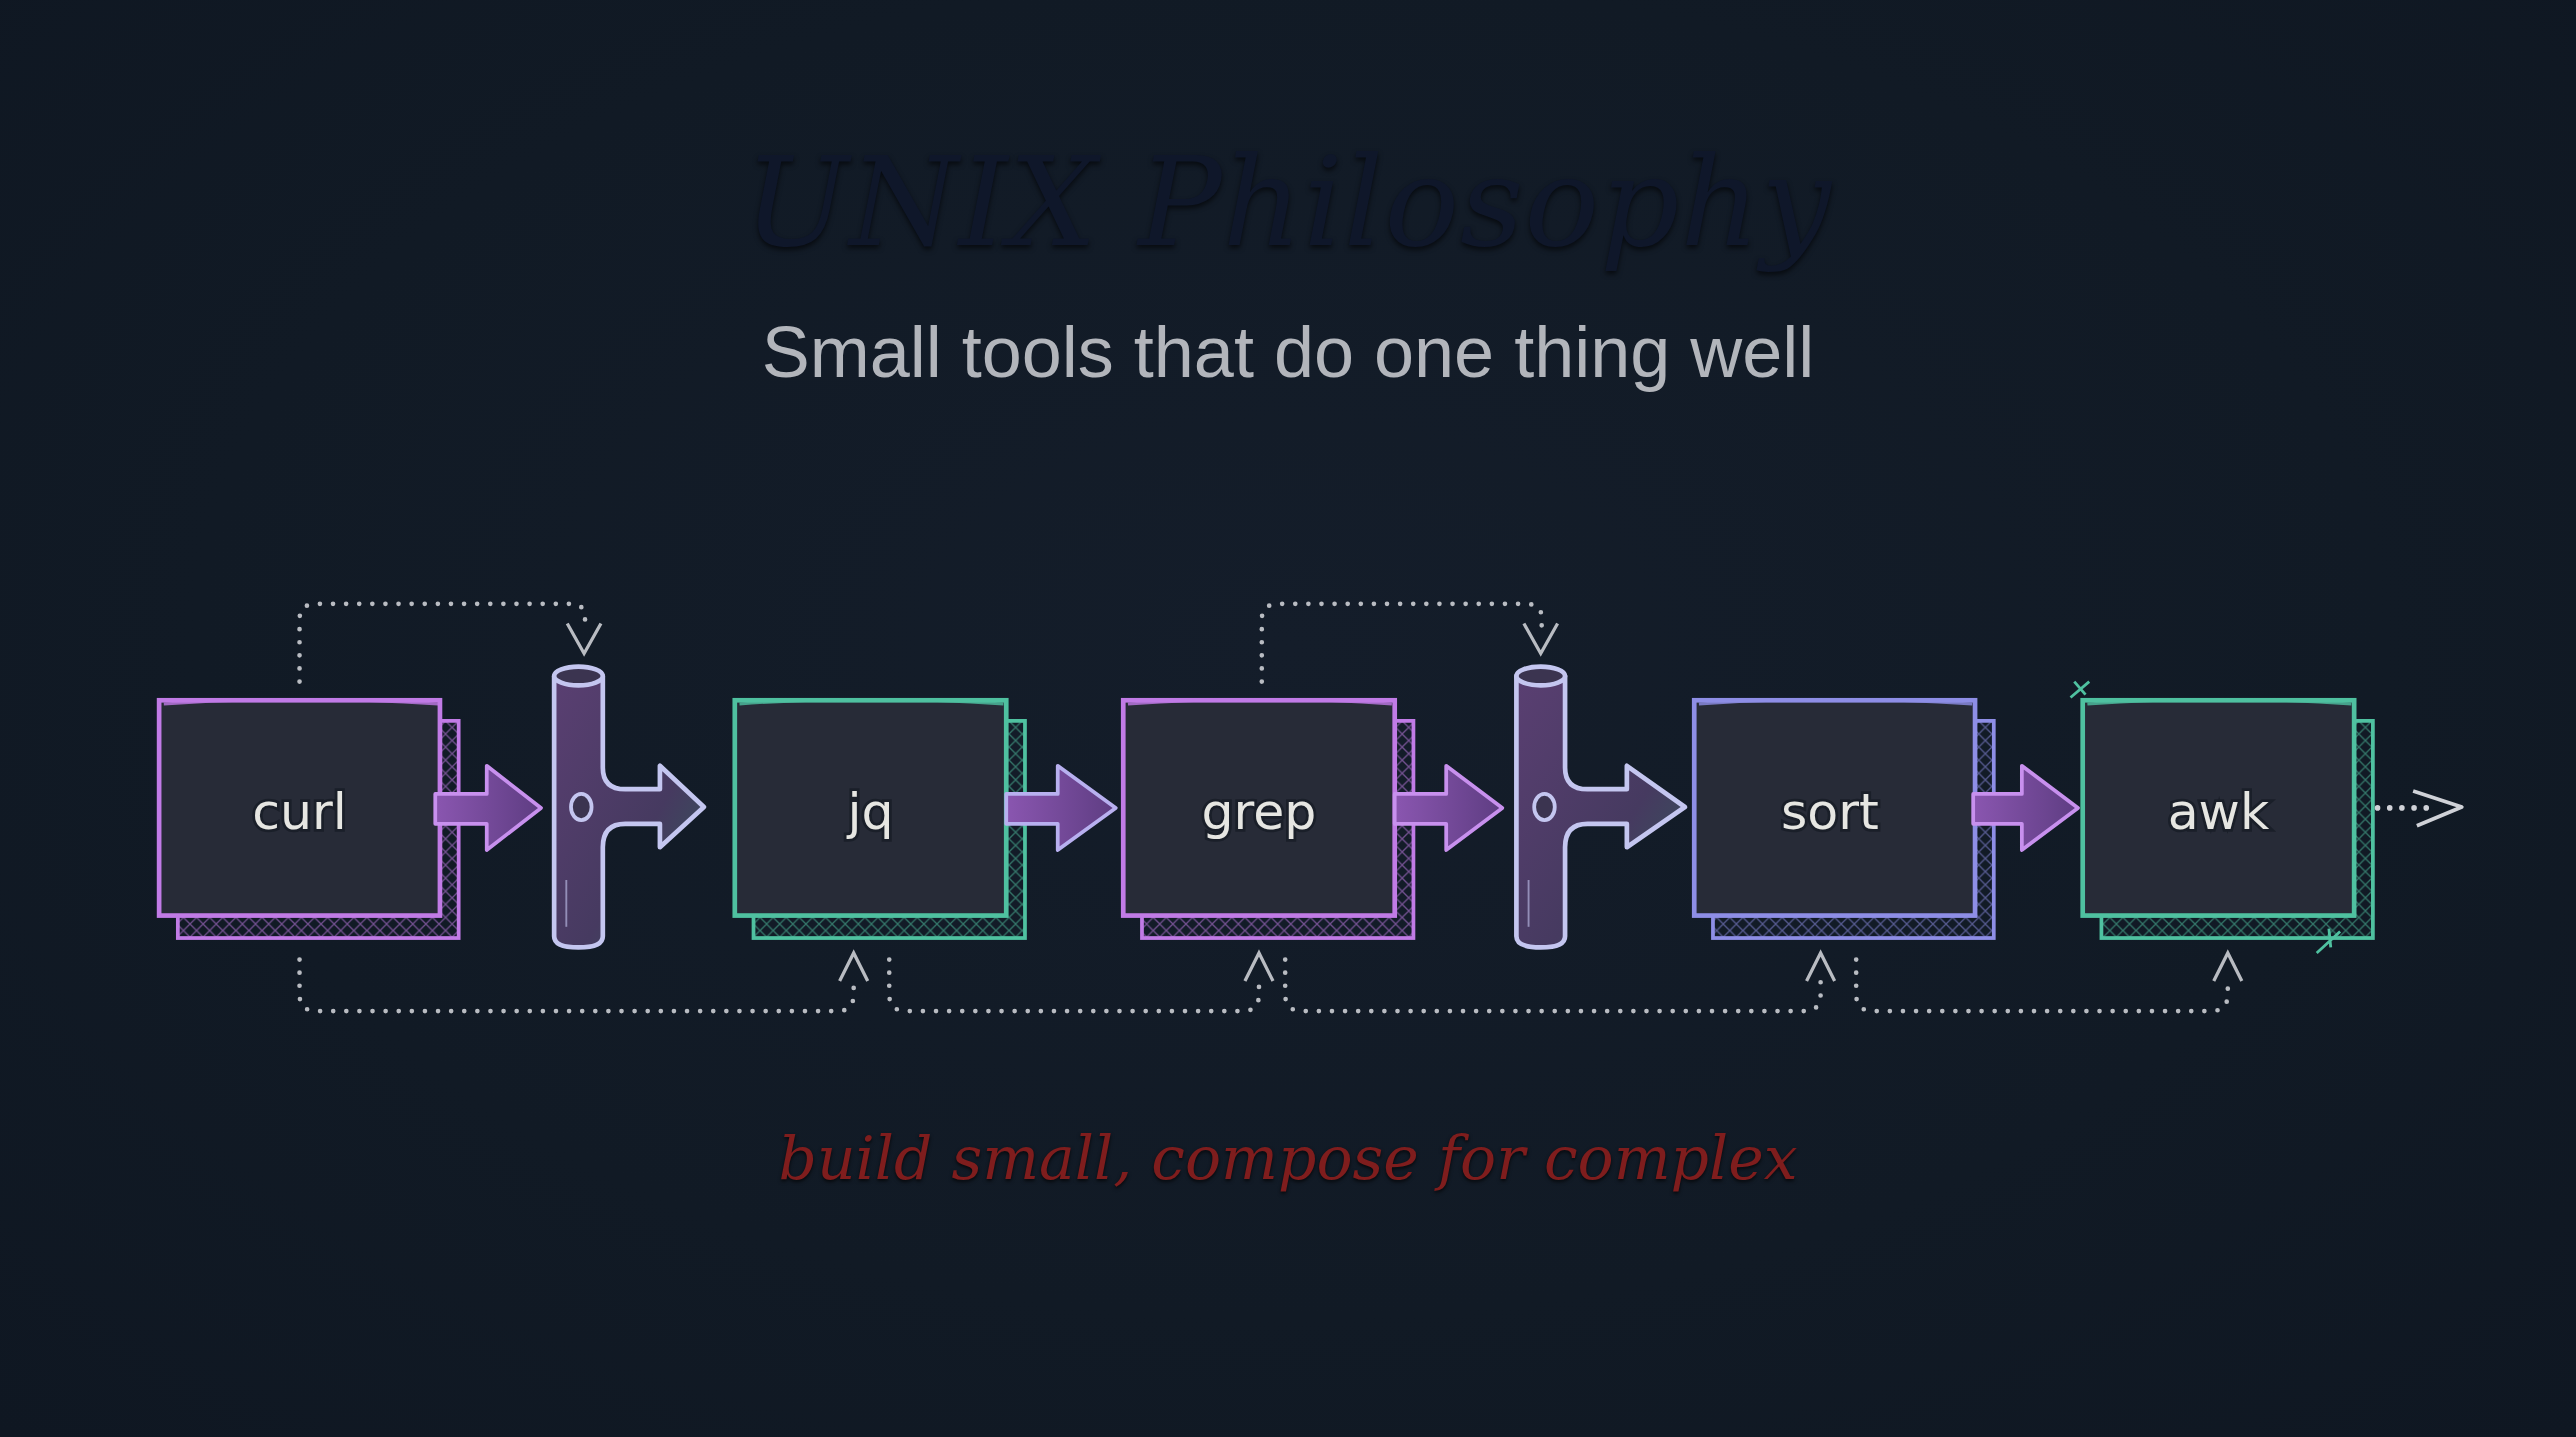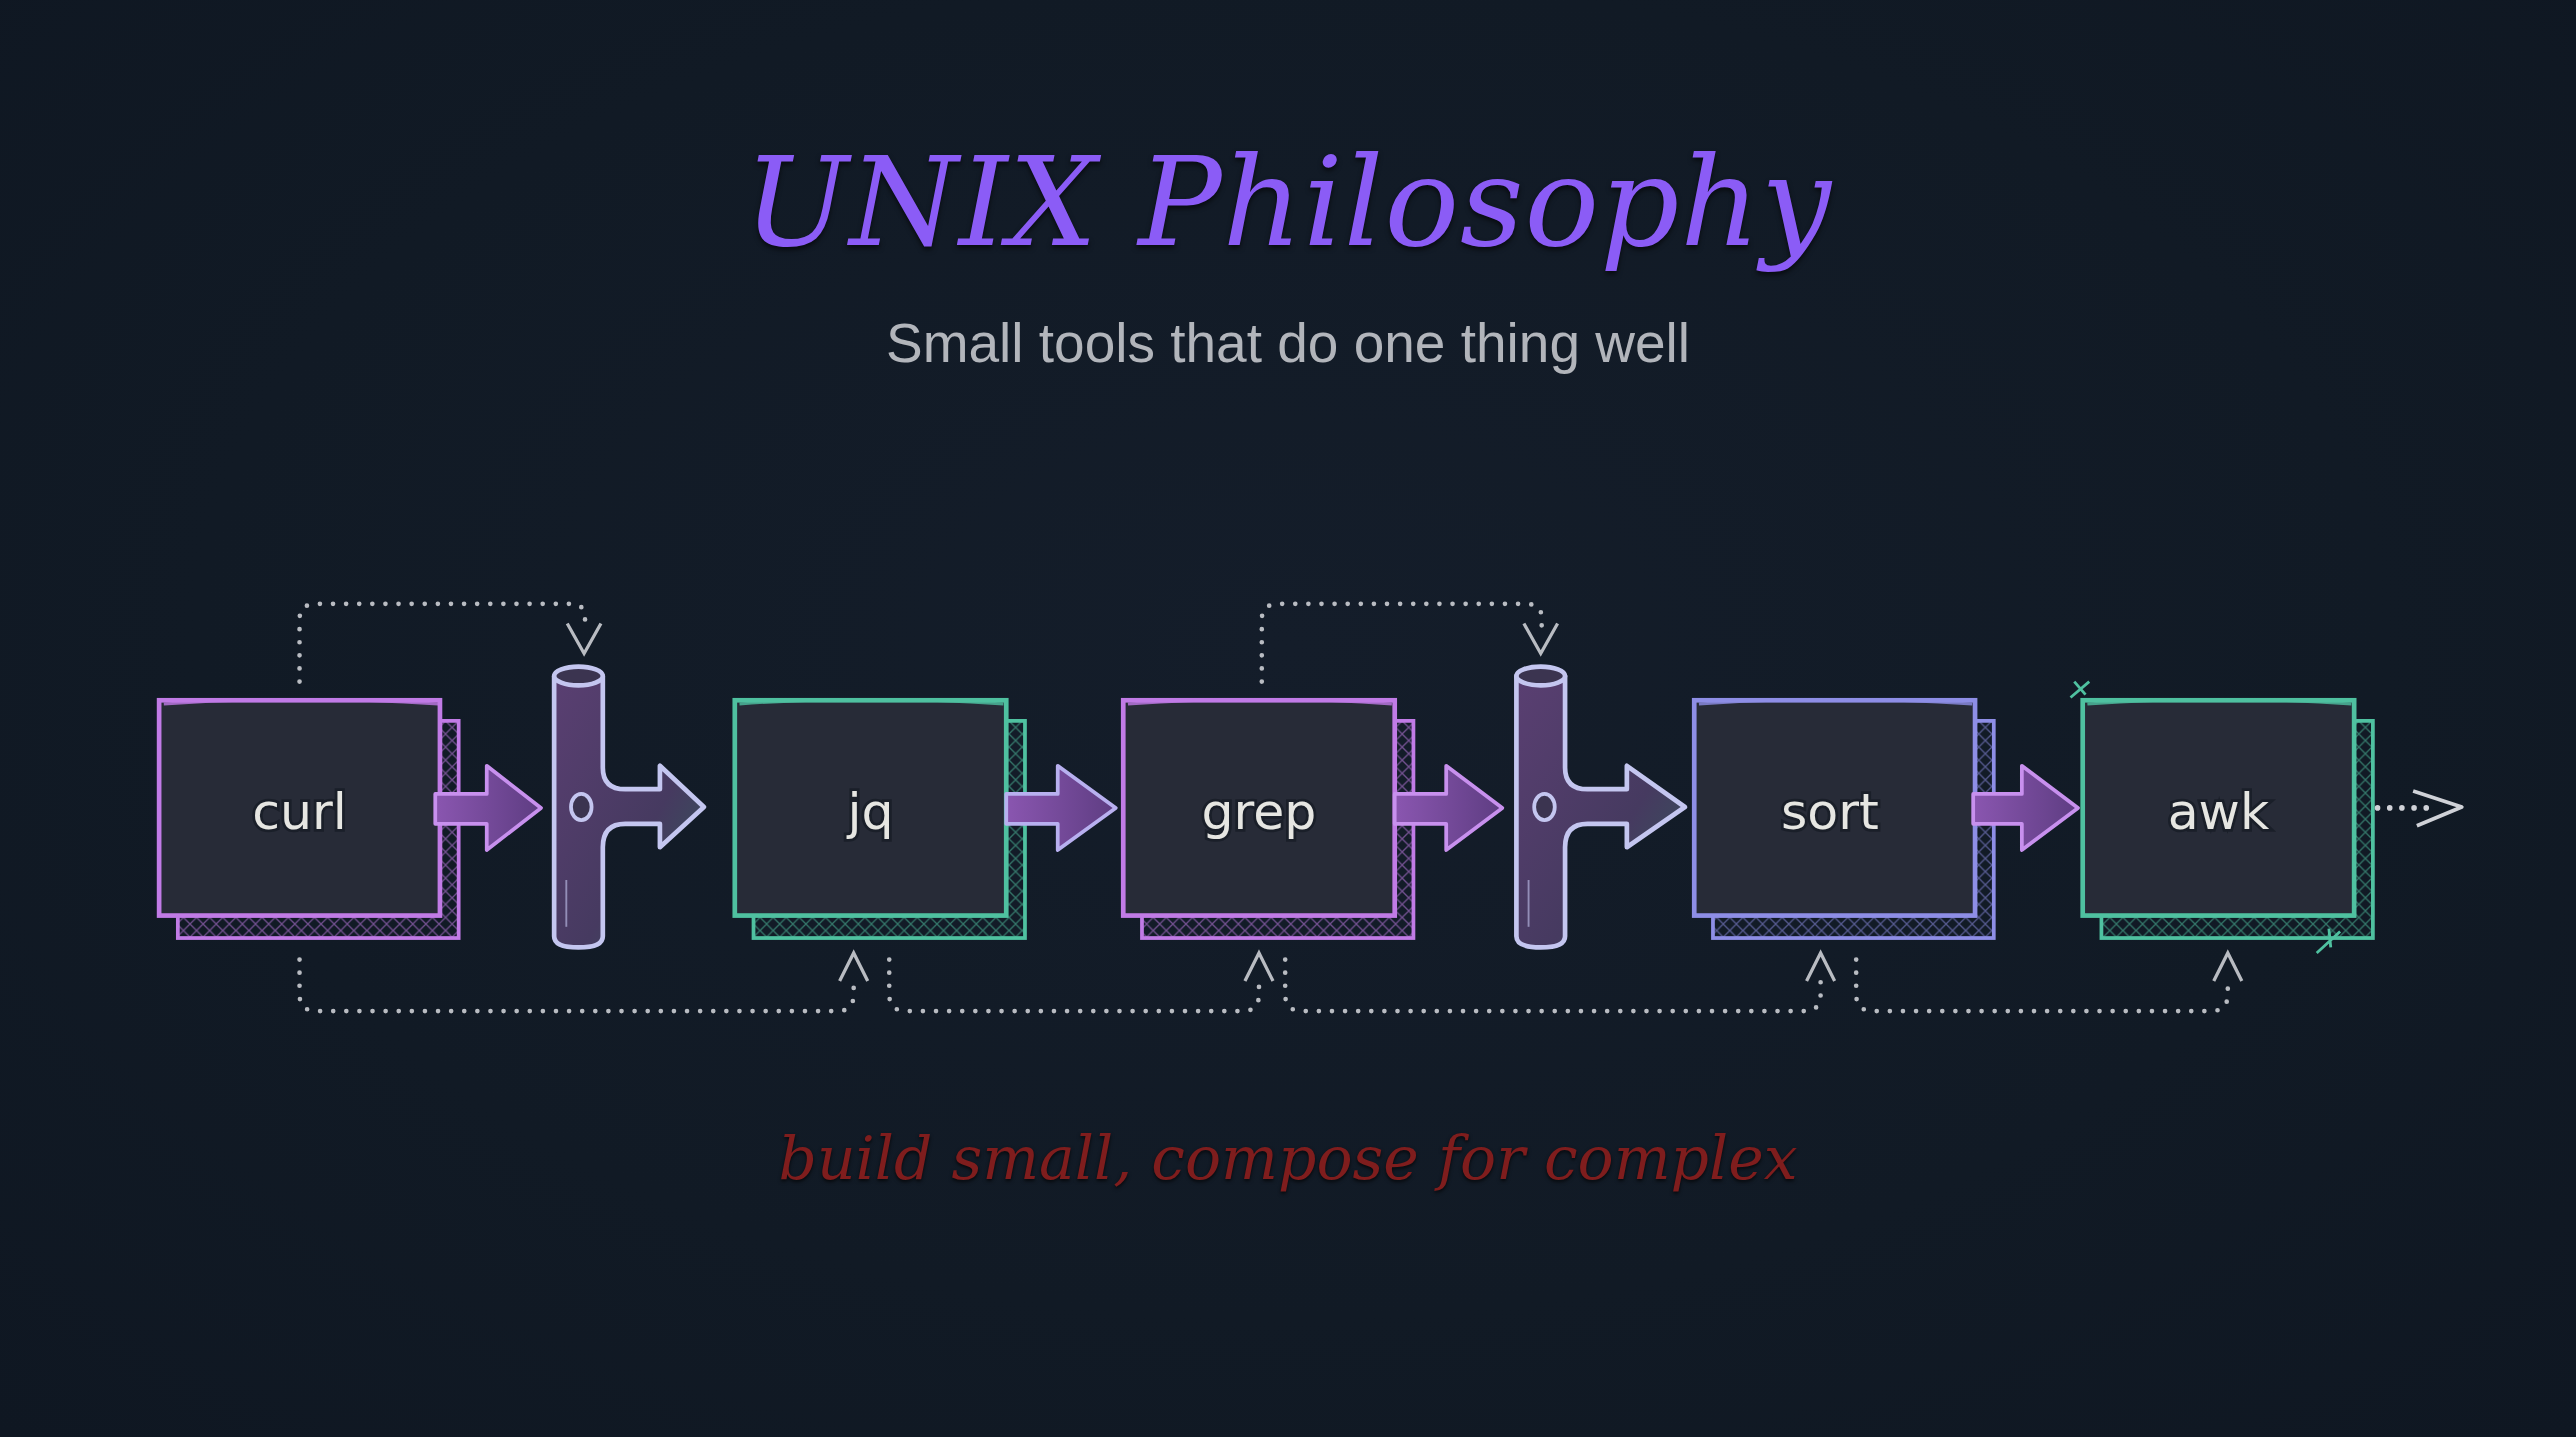--- a/index.html
+++ b/index.html
@@ -4,26 +4,26 @@
 <style>
   html, body { margin: 0; padding: 0; }
   body {
     width: 2576px; height: 1438px; overflow: hidden;
     background: radial-gradient(ellipse at 50% 45%, #141d2a 0%, #111a25 60%, #0f1722 100%);
     position: relative;
   }
   .title {
     position: absolute; left: 0; width: 2576px; top: 140px; text-align: center;
     font-family: "DejaVu Serif", "Liberation Serif", serif; font-style: italic;
-    font-size: 124px; color: #8b5cf6; letter-spacing: 0.9px; line-height: 1;
+    font-size: 124px; color: #0f172a; letter-spacing: 0.9px; line-height: 1;
     text-shadow: 0 2.8px 5.6px rgba(0,0,0,0.6);
   }
   .subtitle {
     position: absolute; left: 0; width: 2576px; top: 316px; text-align: center;
-    font-family: "Liberation Sans", "DejaVu Sans", sans-serif; font-size: 55px;
+    font-family: "Liberation Sans", "DejaVu Sans", sans-serif; font-size: 72px;
     color: #b2b5bb; line-height: 1;
   }
   .tagline {
     position: absolute; left: 0; width: 2576px; top: 1128px; text-align: center;
     font-family: "DejaVu Serif", "Liberation Serif", serif; font-style: italic;
     font-size: 60px; color: #7f1d1d; line-height: 1;
     text-shadow: 0 1.9px 3.7px rgba(0,0,0,0.7);
   }
   svg.diagram { position: absolute; left: 0; top: 0; }
   .box-label {

